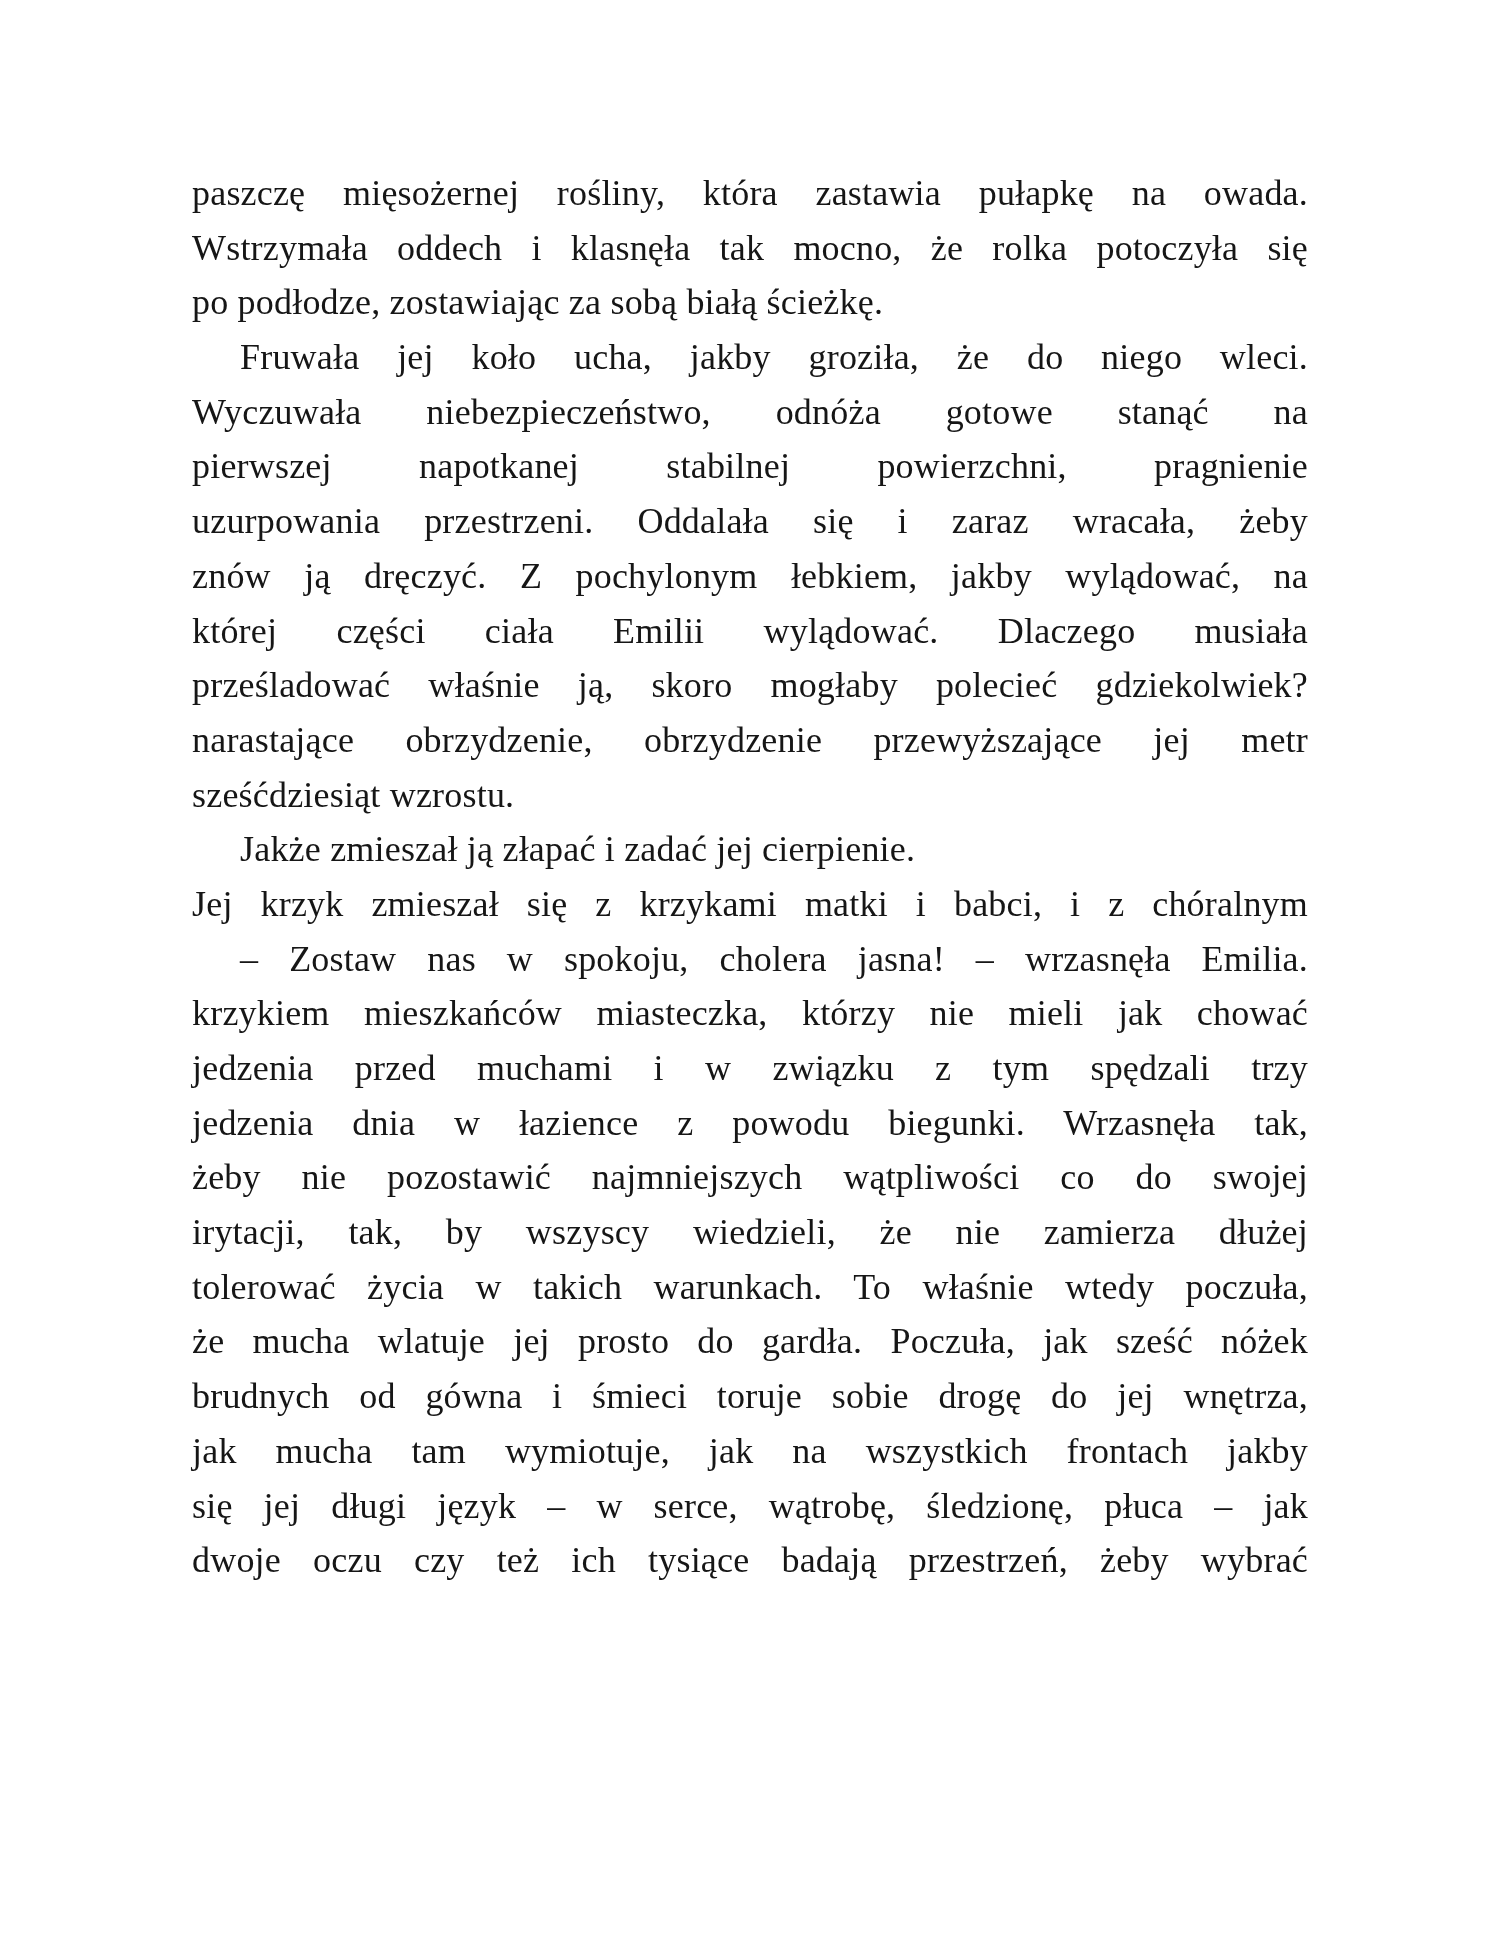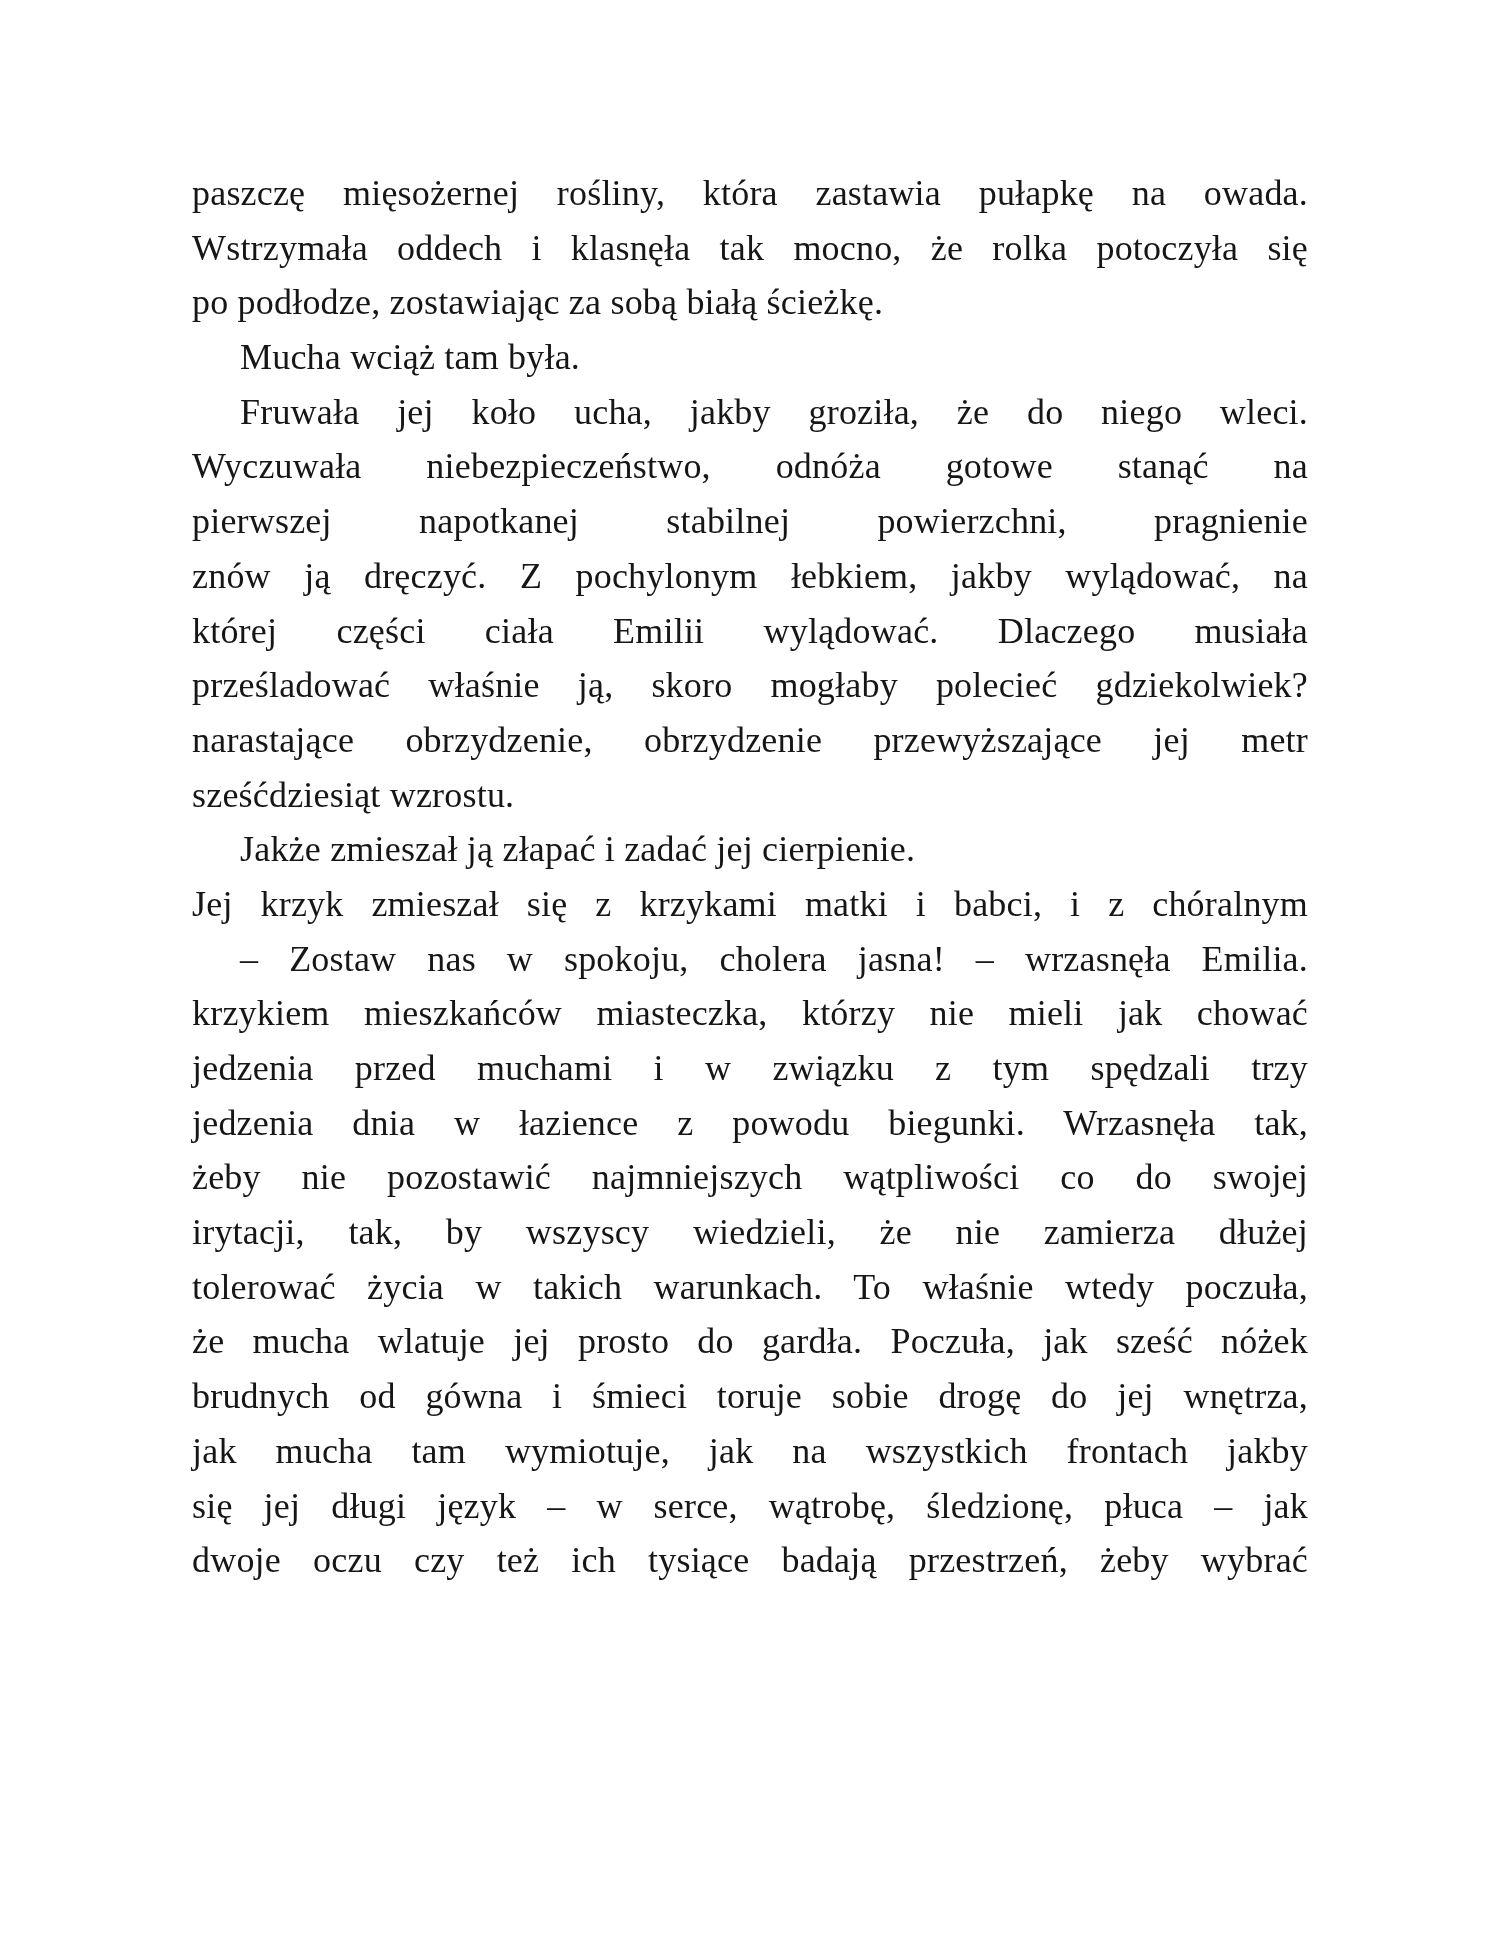--- a/index.html
+++ b/index.html
@@ -45,26 +45,24 @@
 <body style="background: rgb(255, 255, 255);">
 
 <div class="book-page">
   <div class="text-column" id="text-column" style="color: rgb(22, 22, 22);">
       <div class="paragraph">
         <div class="line justify">paszczę mięsożernej rośliny, która zastawia pułapkę na owada.</div>
         <div class="line justify">Wstrzymała oddech i klasnęła tak mocno, że rolka potoczyła się</div>
         <div class="line">po podłodze, zostawiając za sobą białą ścieżkę.</div>
       </div>
       <div class="paragraph">
-        <div class="line indent">Mucha wciąż tam była.</div>
-      </div>
-      <div class="paragraph">
         <div class="line justify indent">Fruwała jej koło ucha, jakby groziła, że do niego wleci.</div>
         <div class="line justify">Wyczuwała niebezpieczeństwo, odnóża gotowe stanąć na</div>
         <div class="line justify">pierwszej napotkanej stabilnej powierzchni, pragnienie</div>
+        <div class="line justify">uzurpowania przestrzeni. Oddalała się i zaraz wracała, żeby</div>
         <div class="line justify">znów ją dręczyć. Z pochylonym łebkiem, jakby wylądować, na</div>
         <div class="line justify">której części ciała Emilii wylądować. Dlaczego musiała</div>
         <div class="line justify">prześladować właśnie ją, skoro mogłaby polecieć gdziekolwiek?</div>
         <div class="line justify">narastające obrzydzenie, obrzydzenie przewyższające jej metr</div>
         <div class="line">sześćdziesiąt wzrostu.</div>
       </div>
       <div class="paragraph">
         <div class="line indent">Jakże zmieszał ją złapać i zadać jej cierpienie.</div>
       </div>
       <div class="paragraph">

